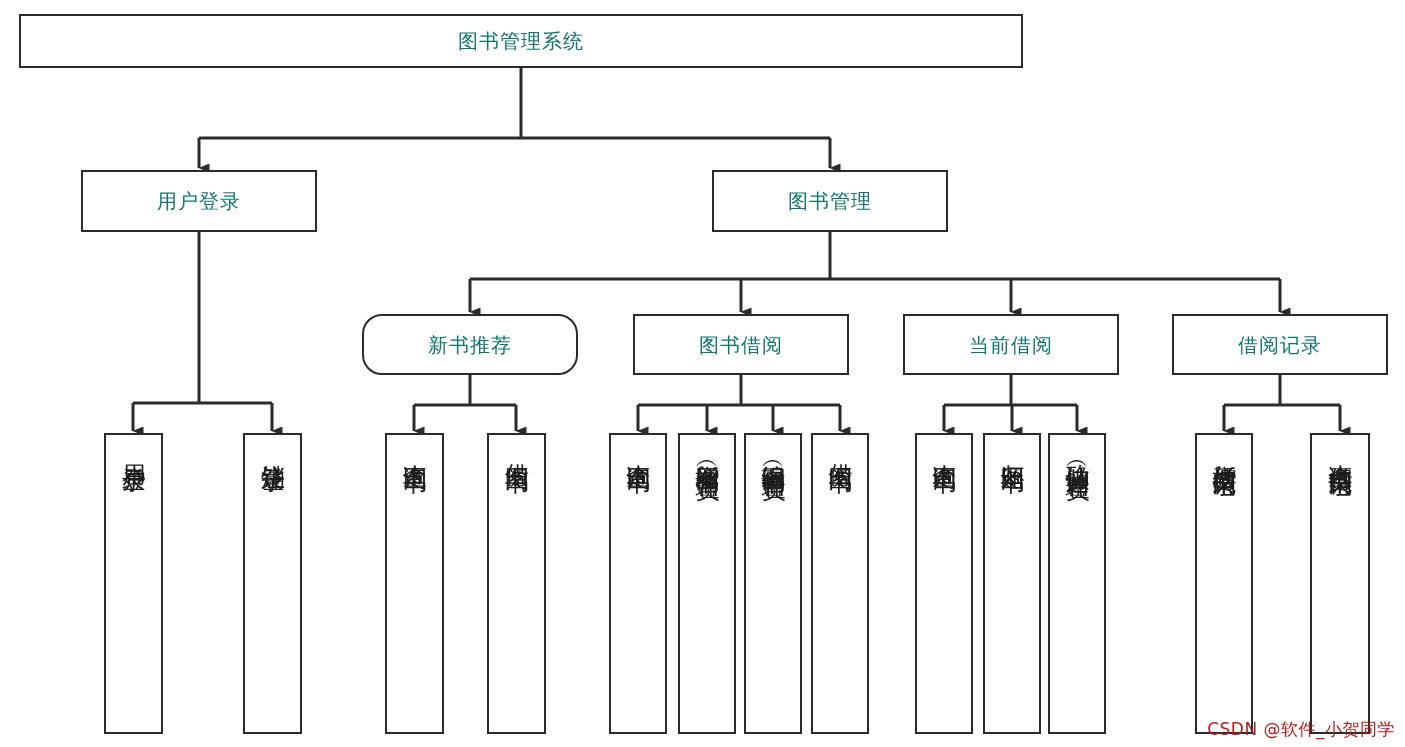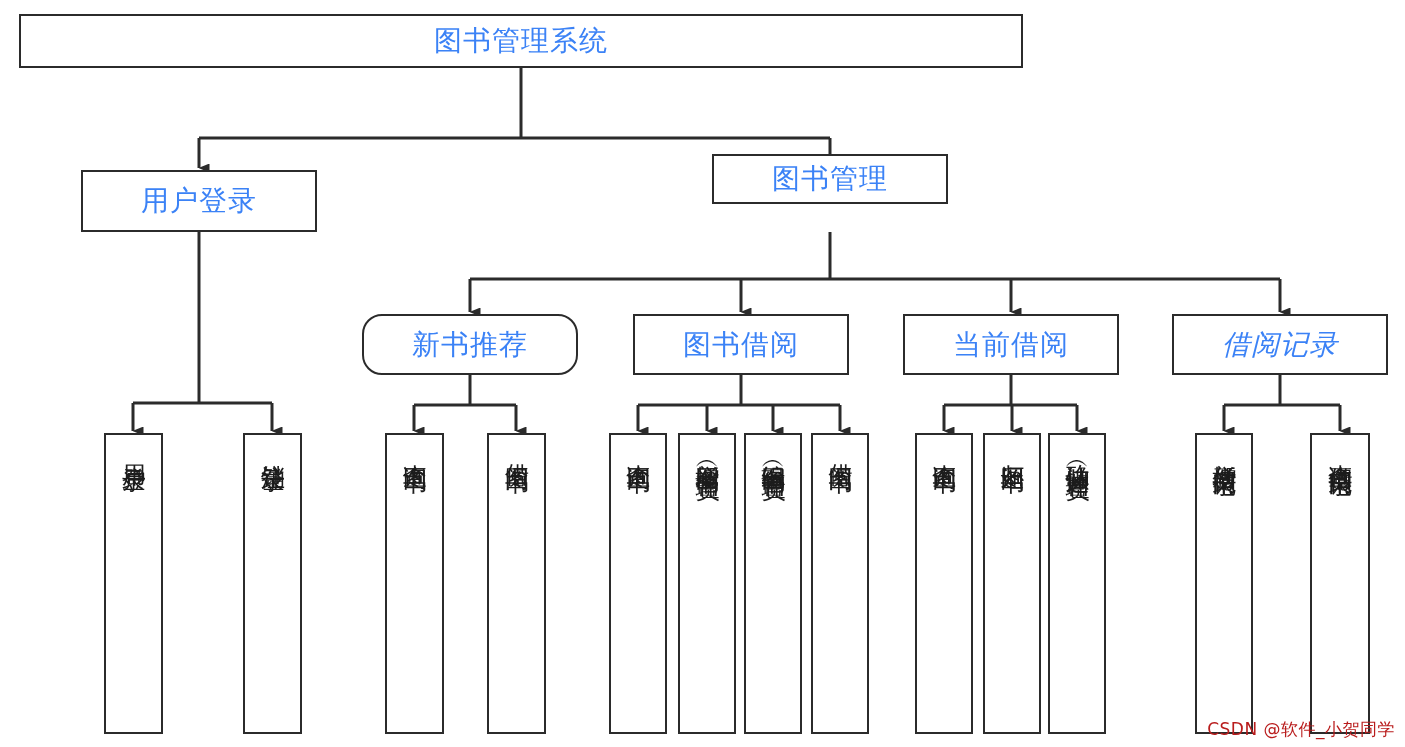--- a/index.html
+++ b/index.html
@@ -29,22 +29,22 @@
   .node-box {
     position: absolute;
     box-sizing: border-box;
     background: #ffffff;
     border: 2px solid #2b2b2b;
     display: flex;
     align-items: center;
     justify-content: center;
   }
   .node-label-h {
-    font-size: 28px;
-    color: #3b82f6;
+    font-size: 20px;
+    color: #0f766e;
     line-height: 1.2;
     letter-spacing: 1px;
     white-space: nowrap;
   }
   .node-box.vertical {
     align-items: flex-start;
     justify-content: center;
     padding-top: 10px;
   }
   .node-label-v {
@@ -133,34 +133,34 @@
     </g>
   </svg>
 
   <div class="node-box" id="node-root" style="left: 19px; top: 14px; width: 1004px; height: 54px;">
     <span class="node-label-h">图书管理系统</span>
   </div>
 
   <div class="node-box" id="node-l2-0" style="left: 81px; top: 170px; width: 236px; height: 62px;">
     <span class="node-label-h">用户登录</span>
   </div>
-  <div class="node-box" id="node-l2-1" style="left: 712px; top: 154px; width: 236px; height: 50px;">
+  <div class="node-box" id="node-l2-1" style="left: 712px; top: 170px; width: 236px; height: 62px;">
     <span class="node-label-h">图书管理</span>
   </div>
 
   <div class="node-box" id="node-l3-0" style="left: 362px; top: 314px; width: 216px; height: 61px; border-radius: 20px;">
     <span class="node-label-h">新书推荐</span>
   </div>
   <div class="node-box" id="node-l3-2" style="left: 903px; top: 314px; width: 216px; height: 61px;">
     <span class="node-label-h">当前借阅</span>
   </div>
   <div class="node-box" id="node-l3-1" style="left: 633px; top: 314px; width: 216px; height: 61px;">
     <span class="node-label-h">图书借阅</span>
   </div>
-  <div class="node-box" id="node-l3-3" style="left: 1172px; top: 314px; width: 216px; height: 61px; font-style: italic;">
+  <div class="node-box" id="node-l3-3" style="left: 1172px; top: 314px; width: 216px; height: 61px;">
     <span class="node-label-h">借阅记录</span>
   </div>
 
   <div class="node-box vertical" id="node-leaf-0" style="left: 104px; top: 433px; width: 59px; height: 301px;">
     <span class="node-label-v">用户登录</span>
   </div>
   <div class="node-box vertical" id="node-leaf-1" style="left: 243px; top: 433px; width: 59px; height: 301px;">
     <span class="node-label-v">注销登录</span>
   </div>
   <div class="node-box vertical" id="node-leaf-2" style="left: 385px; top: 433px; width: 59px; height: 301px;">

